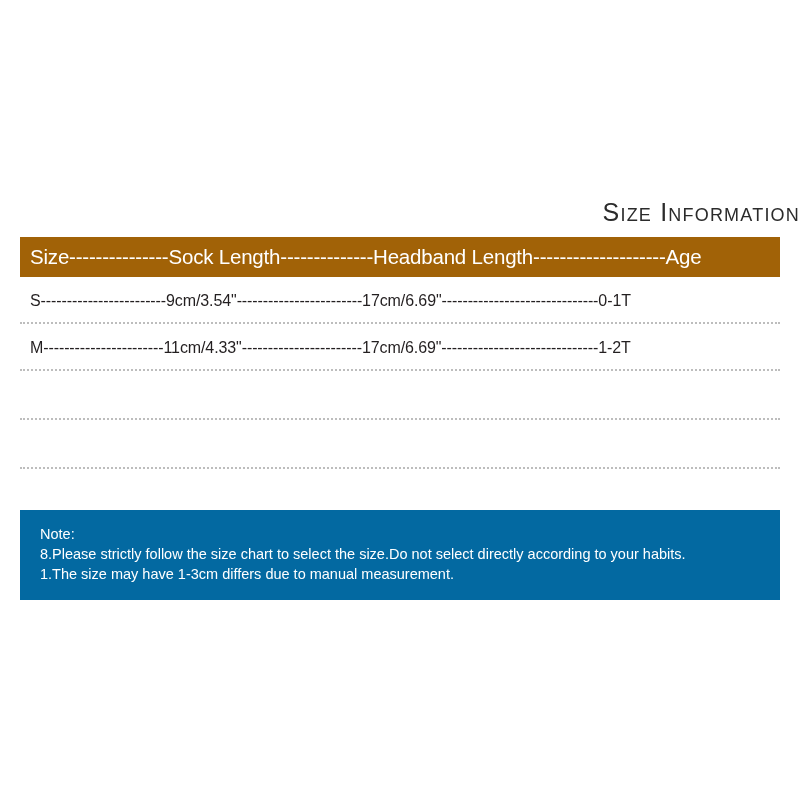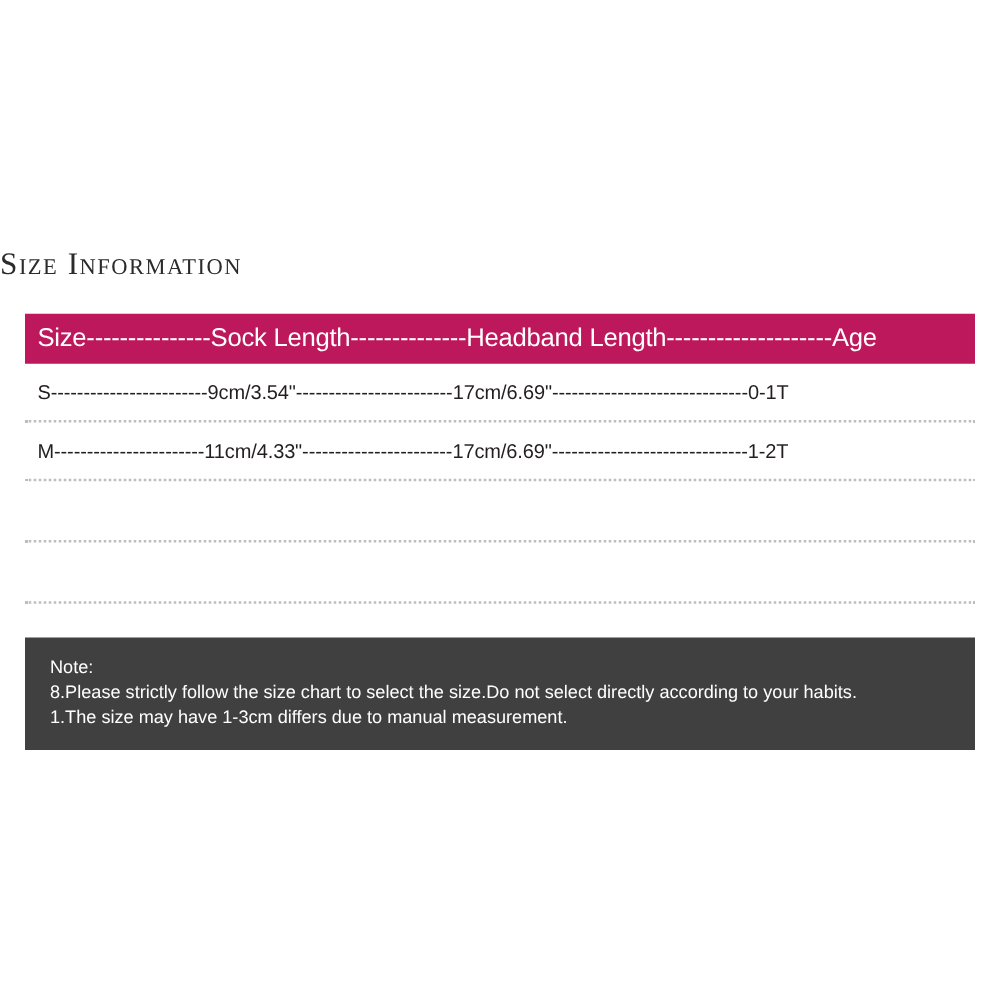--- a/index.html
+++ b/index.html
@@ -17,45 +17,44 @@
   .page {
     position: relative;
     width: 800px;
     height: 800px;
   }
   .title {
     position: absolute;
     top: 198px;
     left: 0;
     width: 800px;
-    text-align: left;
-    font-family: Liberation Serif, serif;
+    text-align: right;
+    font-family: Liberation Sans, sans-serif;
     font-size: 25px;
     font-variant: small-caps;
     letter-spacing: 1.2px;
     color: #2b2b2b;
   }
   .table {
     position: absolute;
     top: 237px;
     left: 20px;
     width: 760px;
   }
   .header-row {
-    background: #be185d;
+    background: #a16207;
     color: #ffffff;
     height: 40px;
     line-height: 40px;
     font-size: 20.5px;
     white-space: nowrap;
     overflow: hidden;
     padding-left: 10px;
     box-sizing: border-box;
     letter-spacing: -0.2px;
-    margin-top: 14px;
   }
   .data-row {
     height: 47px;
     line-height: 47px;
     font-size: 16px;
     color: #231f20;
     white-space: nowrap;
     overflow: hidden;
     padding-left: 10px;
     box-sizing: border-box;
@@ -65,21 +64,21 @@
   .empty-row {
     height: 47px;
     border-bottom: 2px dotted #bdbdbd;
   }
   .note-box {
     position: absolute;
     top: 510px;
     left: 20px;
     width: 760px;
     height: 90px;
-    background: #404040;
+    background: #0369a1;
     color: #ffffff;
     box-sizing: border-box;
     padding: 14px 0 0 20px;
     font-size: 14.5px;
     line-height: 20px;
   }
   .note-line {
     display: block;
   }
 </style>

